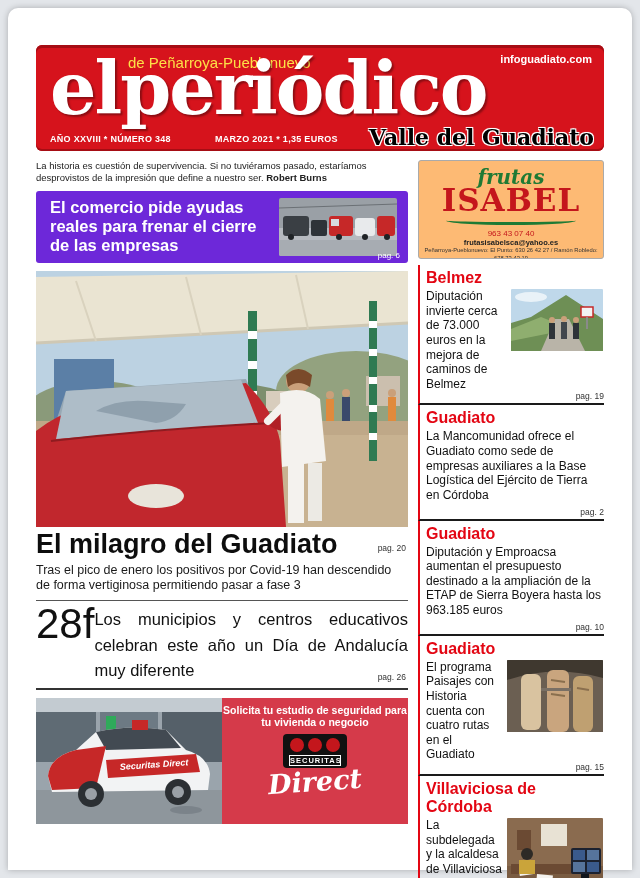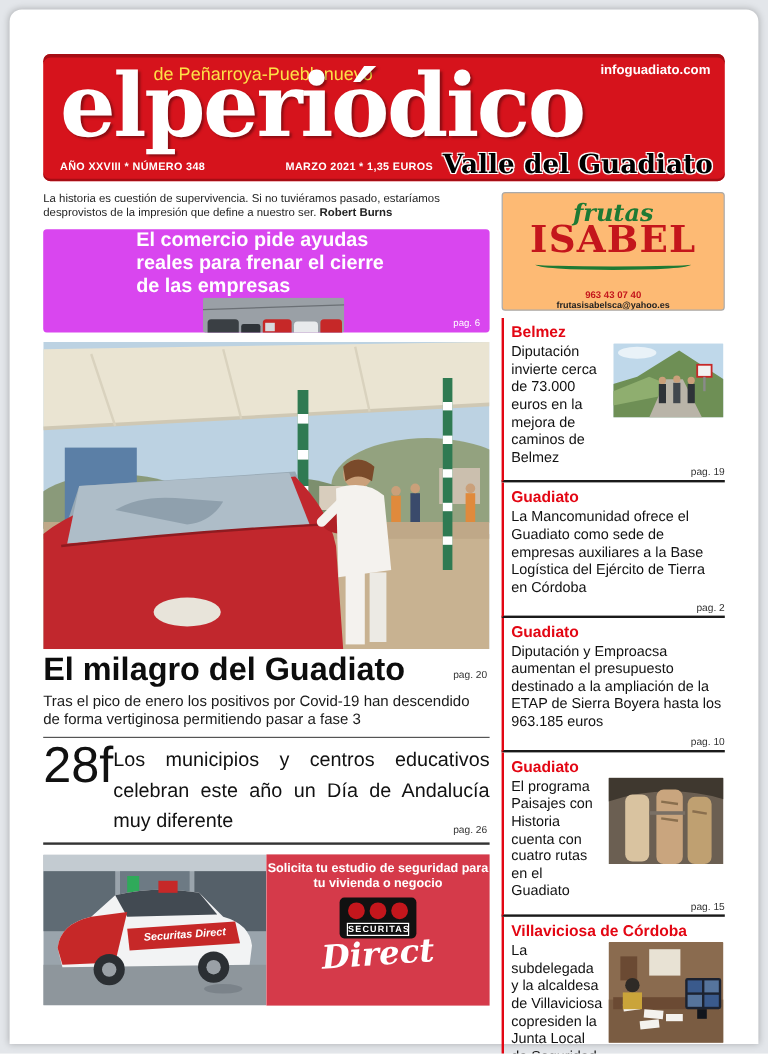--- a/index.html
+++ b/index.html
@@ -23,38 +23,38 @@
     box-shadow:inset 0 3px 0 #a60d14, inset 0 -2px 0 #a60d14;
   }
   .mh-site{position:absolute;top:8px;right:12px;color:#fff;font-weight:bold;font-size:11px;}
   .mh-tagline{position:absolute;top:9px;left:92px;color:#fde047;font-weight:normal;font-size:15px;}
   .mh-title{
     position:absolute;top:10px;left:14px;width:545px;
     font-family:"DejaVu Serif",serif;font-weight:bold;
     font-size:73px;line-height:.92;color:#fff;letter-spacing:-2px;
     text-shadow:2px 2px 2px rgba(0,0,0,.35);
   }
-  .mh-edition{position:absolute;bottom:7px;left:14px;display:flex;gap:67px;color:#fff;font-weight:bold;font-size:9px;letter-spacing:.3px;}
+  .mh-edition{position:absolute;bottom:7px;left:14px;display:flex;gap:44px;color:#fff;font-weight:bold;font-size:9px;letter-spacing:.3px;}
   .mh-region{
     position:absolute;bottom:1px;right:10px;
     font-family:"DejaVu Serif",serif;font-weight:bold;font-size:22px;color:#000;
     text-shadow:0 0 2px #fff,1px 1px 0 #fff,-1px -1px 0 #fff,1px -1px 0 #fff,-1px 1px 0 #fff;
   }
 
   
   .cols{position:absolute;left:0;top:150px;width:568px;display:flex;gap:10px;}
   .col-left{width:372px;}
   .col-right{width:186px;}
 
   .quote{font-size:9.5px;color:#222;line-height:1.3;margin:2px 0 6px 0;}
   .quote b{font-weight:bold;}
 
   .promo{
-    position:relative;background:#d946ef;border-radius:3px;height:86px;
-    display:flex;align-items:center;padding:0 6px 0 14px;flex-direction:column;
+    position:relative;background:#6d28d9;border-radius:3px;height:72px;
+    display:flex;align-items:center;padding:0 6px 0 14px;
   }
   .promo-h{color:#fff;font-weight:bold;font-size:16.5px;line-height:1.15;width:225px;}
   .promo-photo{width:118px;height:58px;border-radius:2px;overflow:hidden;margin-left:4px;}
   .promo-pag{position:absolute;right:8px;bottom:3px;color:#fff;font-size:8px;}
 
   .lead{margin-top:10px;border-bottom:1px solid #555;padding-bottom:2px;position:relative;}
   .lead-h{font-size:27px;font-weight:bold;color:#0d0d0d;line-height:1.13;margin:0;}
   .pag{font-size:8.5px;color:#333;text-align:right;display:block;}
 
   .mainphoto{margin-top:8px;width:372px;height:256px;overflow:hidden;}
@@ -82,26 +82,26 @@
   .sec-script{font-family:"DejaVu Serif",serif;font-style:italic;font-weight:bold;font-size:27px;text-align:center;margin-top:-2px;transform:rotate(-4deg);}
 
   
   .frutas{
     border:1px solid #aaa;border-radius:3px;height:97px;position:relative;
     text-align:center;overflow:hidden;background:#fdba74;margin-top:2px;
   }
   .fr-script{font-family:"DejaVu Serif",serif;font-style:italic;font-weight:bold;color:#1e7a34;font-size:20px;line-height:1;margin-top:6px;}
   .fr-name{font-family:"DejaVu Serif",serif;font-weight:bold;color:#c4161c;font-size:31px;line-height:.9;letter-spacing:1px;}
   .fr-swoosh{width:130px;height:6px;margin:1px auto 0 auto;border-bottom:3px solid #1e7a34;border-radius:50%;}
-  .fr-phone{color:#c4161c;font-weight:bold;font-size:8px;margin-top:16px;}
+  .fr-phone{color:#c4161c;font-weight:normal;font-size:8px;margin-top:4px;}
   .fr-email{color:#222;font-weight:bold;font-size:7.5px;}
   .fr-addr{color:#333;font-size:5.8px;line-height:1.35;}
 
   .news{border-left:2px solid #e30613;border-bottom:2px solid #1a1a1a;padding:4px 0 2px 6px;position:relative;}
-  .news-label{color:#e30613;font-weight:bold;font-size:13px;margin-bottom:2px;}
+  .news-label{color:#e30613;font-weight:bold;font-size:16px;margin-bottom:2px;}
   .news-body{display:flex;gap:5px;}
   .news-text{font-size:12px;color:#111;line-height:1.22;}
   .news-photo{flex:0 0 auto;overflow:hidden;border-radius:1px;}
 </style>
 </head>
 <body>
 
 <div class="paper">
 <div class="content">
 

